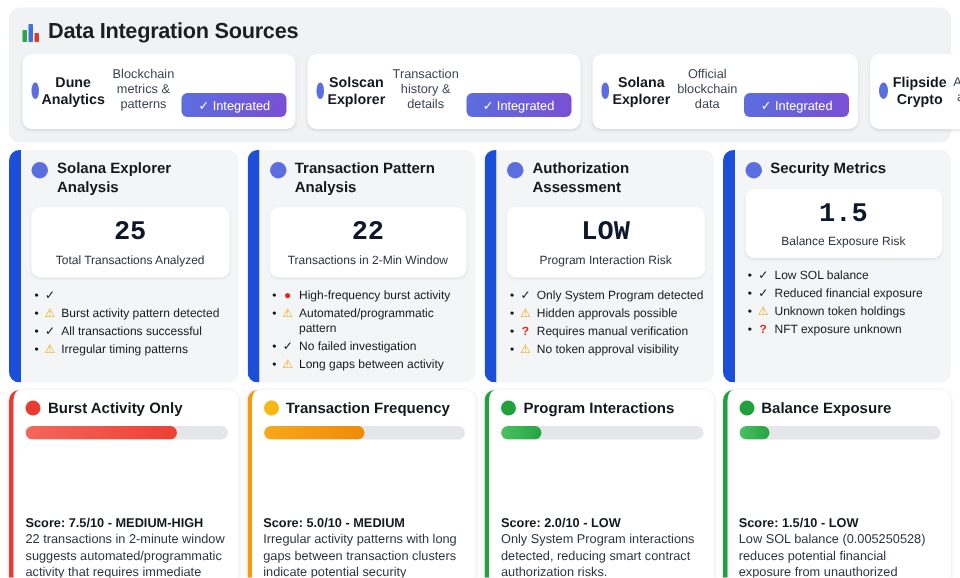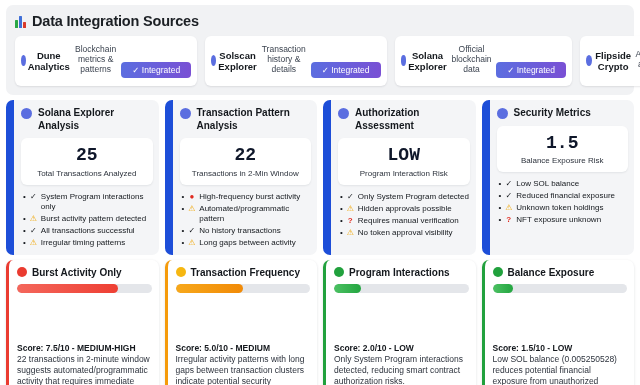--- a/index.html
+++ b/index.html
@@ -153,21 +153,20 @@
         <span class="ac-title">Solana Explorer Analysis</span>
       </div>
       <div class="metric-box">
         <div class="metric-value">25</div>
         <div class="metric-label">Total Transactions Analyzed</div>
       </div>
       <ul class="findings">
         <li class="finding">
             <span class="bul">•</span>
             <span class="fi ok">✓</span>
-            <span>System Program interactions only</span>
           </li>
         <li class="finding">
             <span class="bul">•</span>
             <span class="fi warn">⚠</span>
             <span>Burst activity pattern detected</span>
           </li>
         <li class="finding">
             <span class="bul">•</span>
             <span class="fi ok">✓</span>
             <span>All transactions successful</span>
@@ -196,21 +195,21 @@
             <span>High-frequency burst activity</span>
           </li>
         <li class="finding">
             <span class="bul">•</span>
             <span class="fi warn">⚠</span>
             <span>Automated/programmatic pattern</span>
           </li>
         <li class="finding">
             <span class="bul">•</span>
             <span class="fi ok">✓</span>
-            <span>No history transactions</span>
+            <span>No failed investigation</span>
           </li>
         <li class="finding">
             <span class="bul">•</span>
             <span class="fi warn">⚠</span>
             <span>Long gaps between activity</span>
           </li>
       </ul>
     </div>
 
     <div class="analysis-card">

